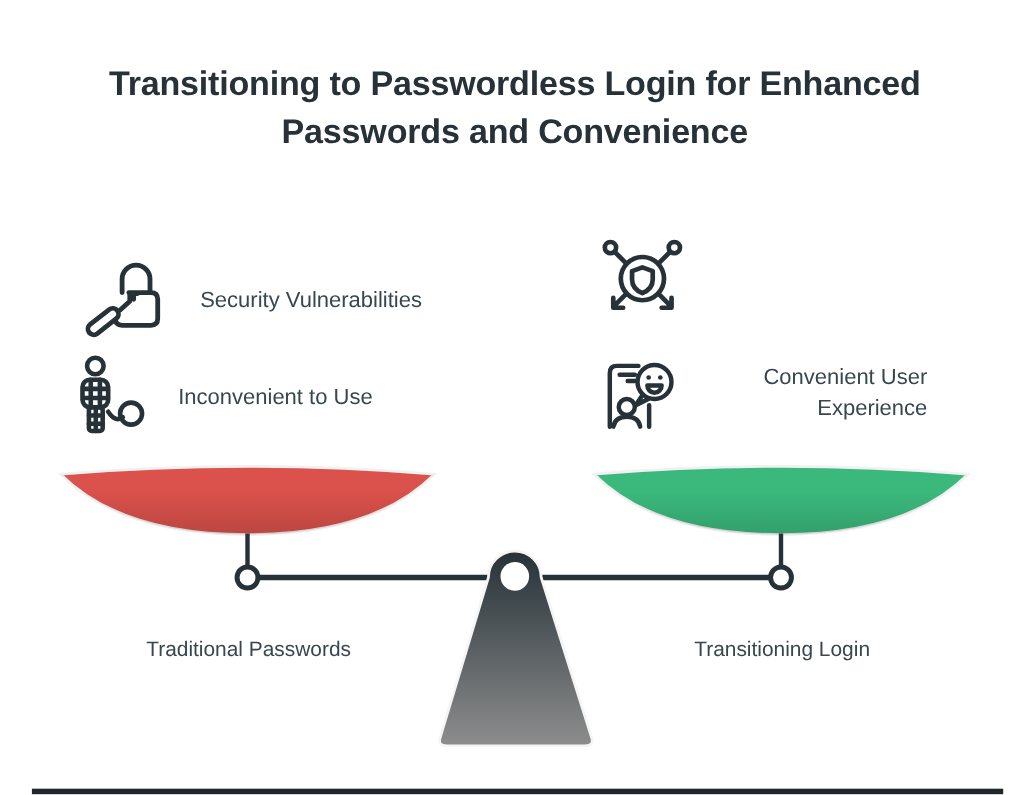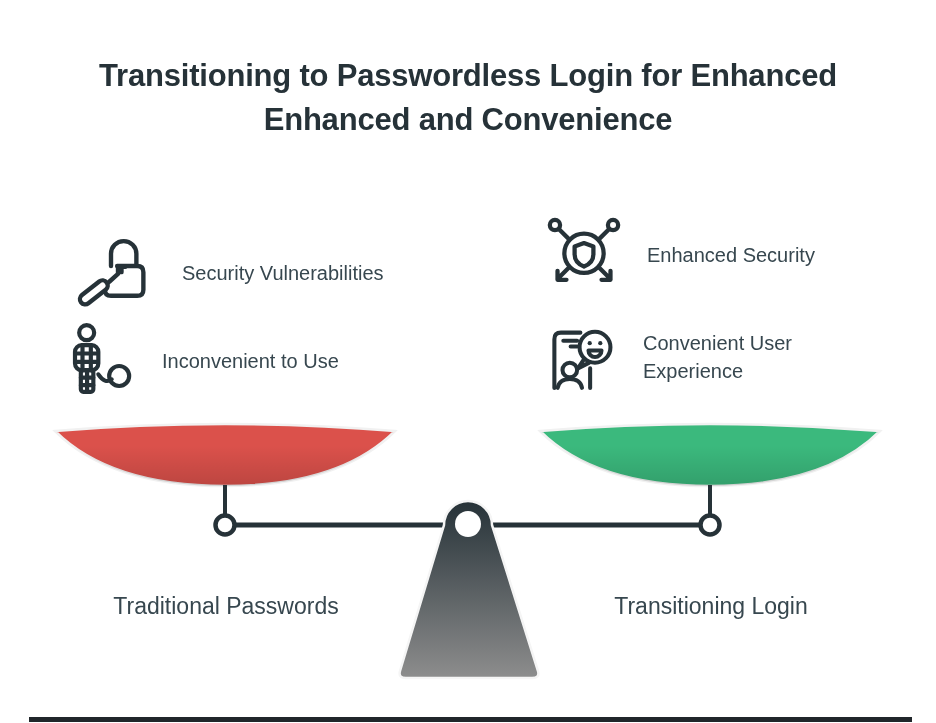--- a/index.html
+++ b/index.html
@@ -19,42 +19,42 @@
   .feature .icon{flex:0 0 auto;color:var(--ink,#263238);}
   .feature .icon svg{display:block;stroke:currentColor;fill:none;
     stroke-linecap:round;stroke-linejoin:round;}
   .feature .label{
     font-size:20px;line-height:28px;color:var(--label,#37474f);
     white-space:pre-line;
   }
   #f-left-1{left:76px;top:231px;}
   #f-left-2{left:60px;top:321px;justify-content:center;}
   #f-right-1{left:543px;top:214px;}
-  #f-right-2{left:543px;top:318px;}
+  #f-right-2{left:543px;top:318px;text-align:right;}
   #f-right-2 .label{width:200px;}
   .pan-label{
     position:absolute;top:580px;transform:translateX(-50%);
-    font-size:23px;color:var(--label,#37474f);white-space:nowrap;margin-top:13px;
+    font-size:19px;color:var(--label,#37474f);white-space:nowrap;
   }
   #pan-label-left{left:226px;}
   #pan-label-right{left:711px;}
   #scale-svg{position:absolute;left:0;top:0;}
   #footer-bar{
     position:absolute;left:29px;top:717px;width:883px;height:5px;
     background:var(--footer,#20262a);
   }
 </style>
 </head>
 <body>
 
 <div id="canvas">
 
   <div class="title">
     <div>Transitioning to Passwordless Login for Enhanced</div>
-    <div>Enhanced and Convenience</div>
+    <div>Passwords and Convenience</div>
   </div>
 
   <div class="feature" id="f-left-1">
     <span class="icon">
       <svg width="84" height="84" viewBox="0 0 96 96" stroke-width="5">
         <path d="M 40 40 V 26 A 14.5 14.5 0 0 1 69 26 V 39"></path>
         <path d="M 47 40 H 70 Q 77 40 77 47 V 67 Q 77 74 70 74 H 40 Q 33 74 33 67 V 58"></path>
         <rect x="7" y="73" width="37" height="12" rx="6" fill="#ffffff" transform="rotate(-38 10 82)"></rect>
         <path d="M 38 58 L 48 49 L 48 41 L 56 41 M 52 41 V 47"></path>
       </svg>
@@ -83,21 +83,20 @@
         <circle cx="48" cy="46" r="23"></circle>
         <path d="M 48 34 L 59 38 V 47 Q 59 57 48 61.5 Q 37 57 37 47 V 38 Z"></path>
         <circle cx="14" cy="13" r="6"></circle>
         <path d="M 18.5 17.5 L 31 30"></path>
         <circle cx="82" cy="13" r="6"></circle>
         <path d="M 77.5 17.5 L 65 30"></path>
         <path d="M 31 62 L 17 76 M 17 66.5 V 77 H 27.5"></path>
         <path d="M 65 62 L 79 76 M 79 66.5 V 77 H 68.5"></path>
       </svg>
     </span>
-    <span class="label">Enhanced Security</span>
   </div>
 
   <div class="feature" id="f-right-2">
     <span class="icon">
       <svg width="78" height="78" viewBox="0 0 96 96" stroke-width="5">
         <path d="M 14 86 V 26 Q 14 18 22 18 H 46"></path>
         <path d="M 25 28 H 42 M 34 35 H 42"></path>
         <circle cx="64" cy="36" r="19"></circle>
         <path d="M 51 50 L 43 62 L 57 55"></path>
         <circle cx="57.5" cy="31" r="2.6" fill="currentColor" stroke="none"></circle>

